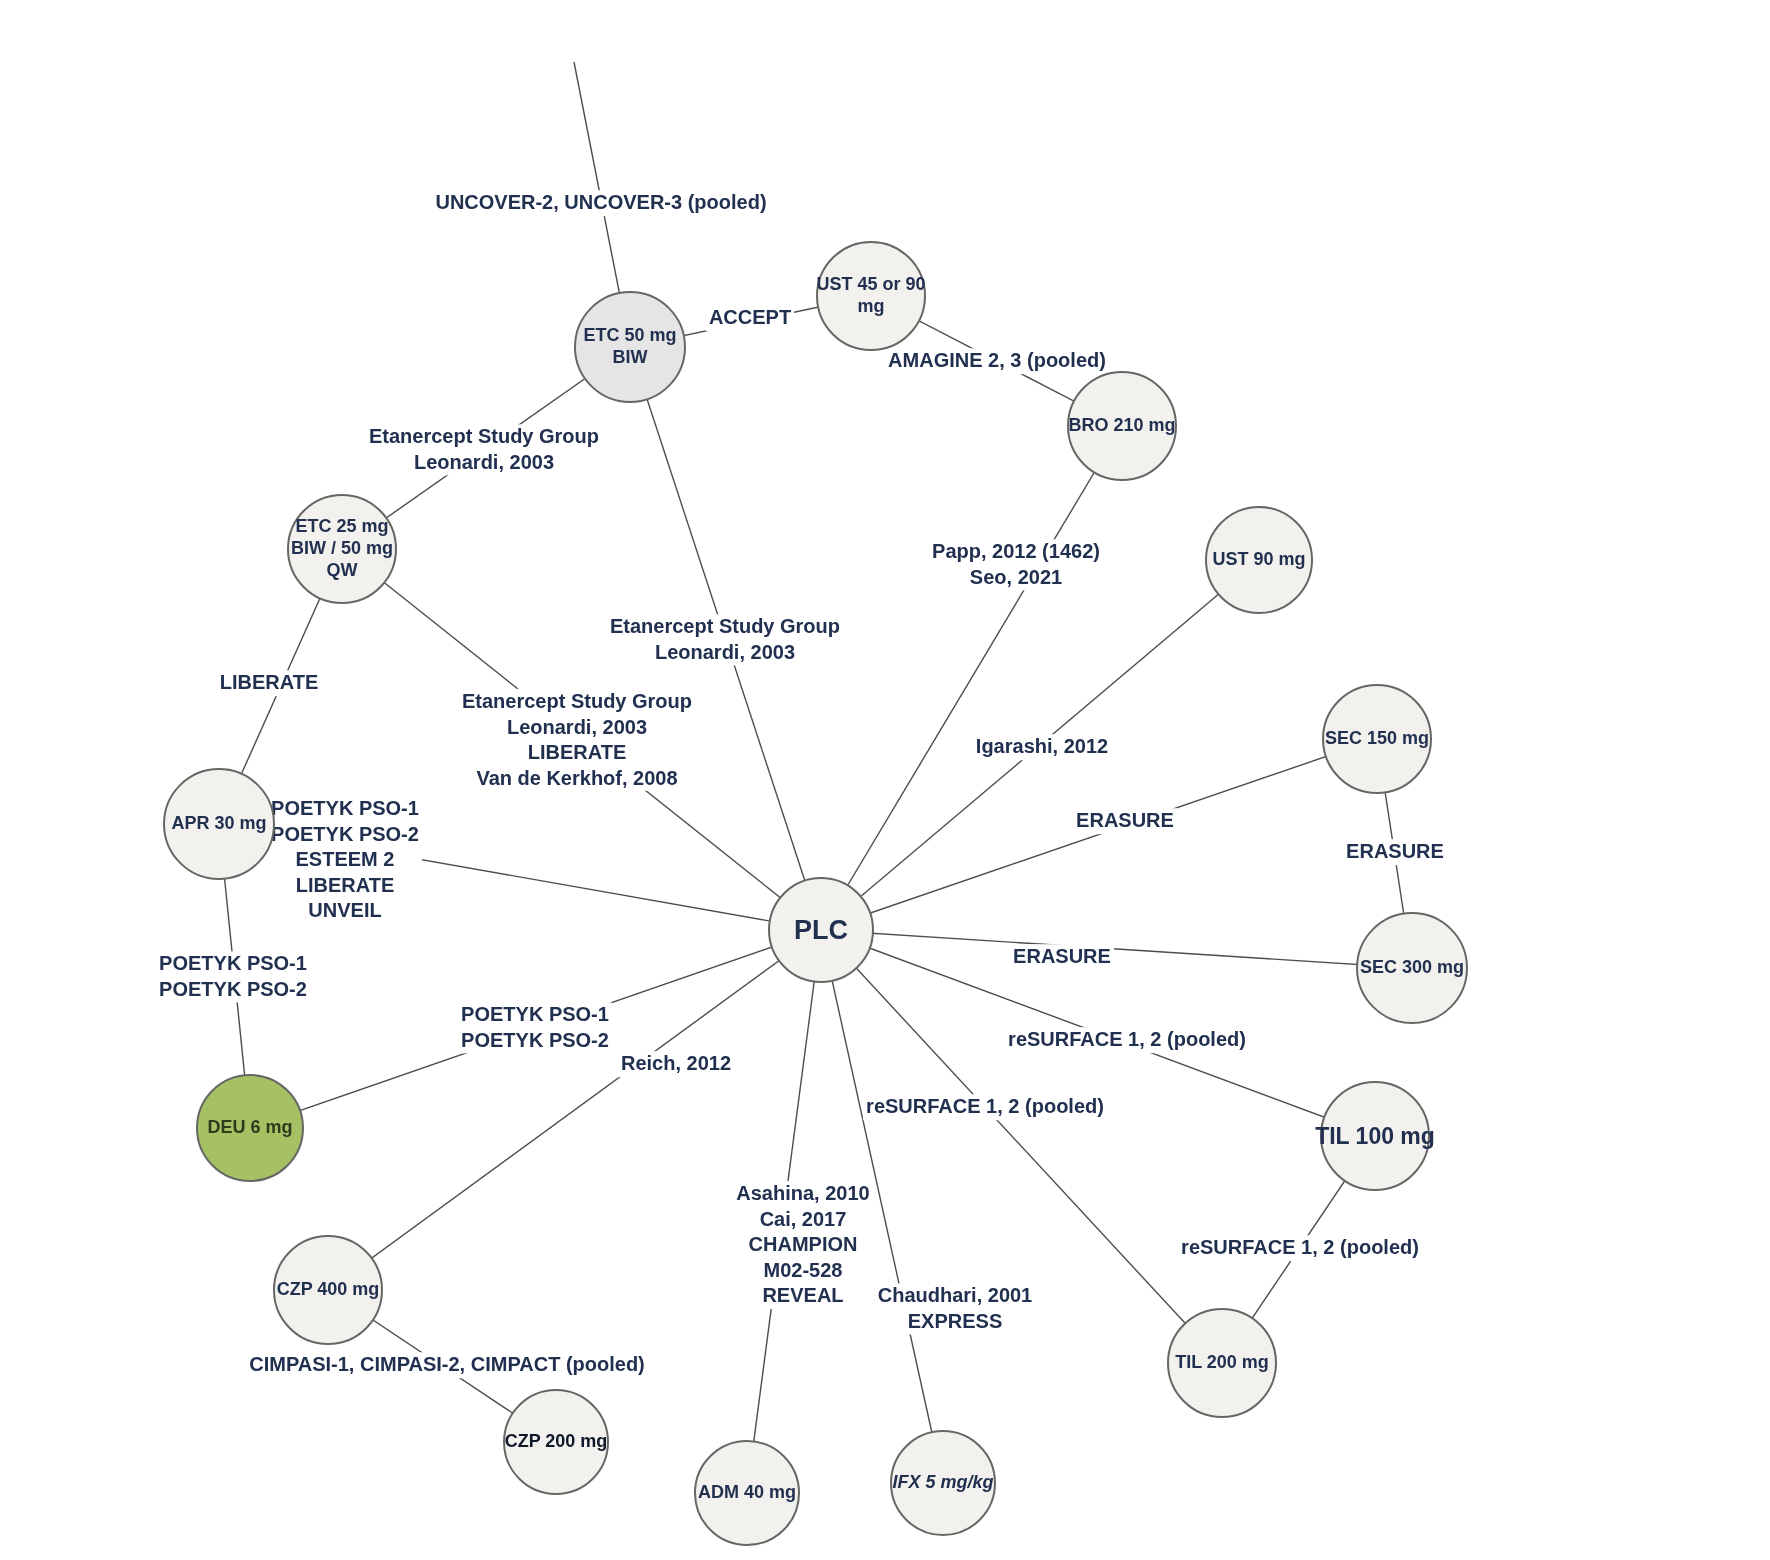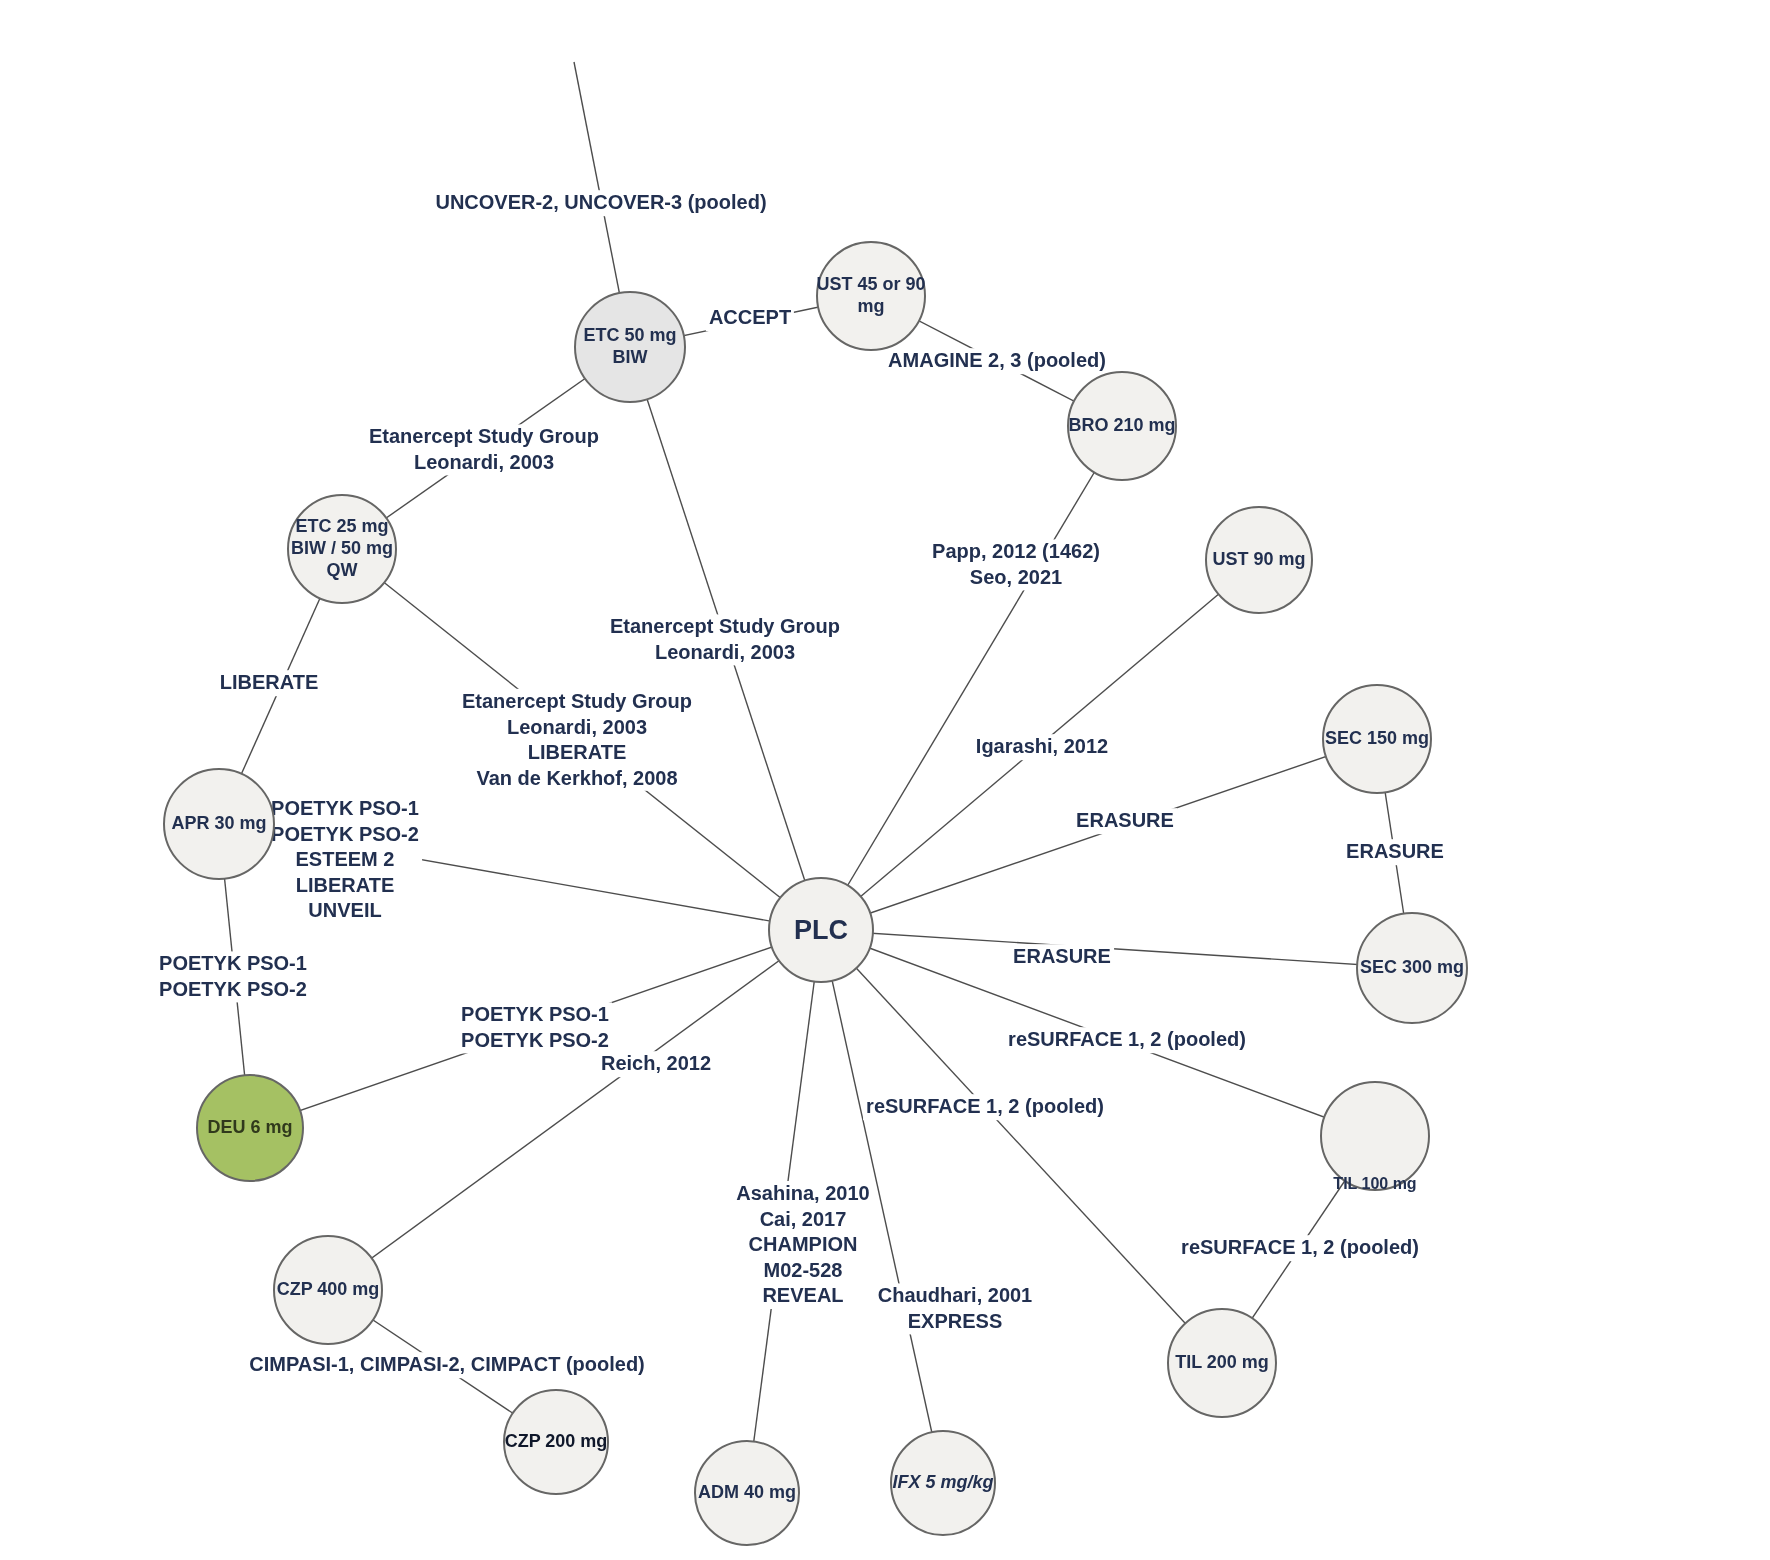--- a/index.html
+++ b/index.html
@@ -98,21 +98,21 @@
 POETYK PSO-2
 ESTEEM 2
 LIBERATE
 UNVEIL</div>
     <div class="edge-label" style="left: 1062px; top: 957px; color: rgb(34, 48, 80);">ERASURE</div>
     <div class="edge-label" style="left: 233px; top: 977px; color: rgb(34, 48, 80);">POETYK PSO-1
 POETYK PSO-2</div>
     <div class="edge-label" style="left: 535px; top: 1028px; color: rgb(34, 48, 80);">POETYK PSO-1
 POETYK PSO-2</div>
     <div class="edge-label" style="left: 1127px; top: 1040px; color: rgb(34, 48, 80);">reSURFACE 1, 2 (pooled)</div>
-    <div class="edge-label" style="left: 656px; top: 1064px; color: rgb(34, 48, 80); text-align: right;">Reich, 2012</div>
+    <div class="edge-label" style="left: 676px; top: 1064px; color: rgb(34, 48, 80); text-align: right;">Reich, 2012</div>
     <div class="edge-label" style="left: 985px; top: 1107px; color: rgb(34, 48, 80);">reSURFACE 1, 2 (pooled)</div>
     <div class="edge-label" style="left: 803px; top: 1245px; color: rgb(34, 48, 80);">Asahina, 2010
 Cai, 2017
 CHAMPION
 M02-528
 REVEAL</div>
     <div class="edge-label" style="left: 1300px; top: 1248px; color: rgb(34, 48, 80);">reSURFACE 1, 2 (pooled)</div>
     <div class="edge-label" style="left: 955px; top: 1309px; color: rgb(34, 48, 80);">Chaudhari, 2001
 EXPRESS</div>
     <div class="edge-label" style="left: 447px; top: 1365px; color: rgb(34, 48, 80);">CIMPASI-1, CIMPASI-2, CIMPACT (pooled)</div>
@@ -159,15 +159,15 @@
     <div class="node" style="left: 694px; top: 1440px; width: 106px; height: 106px; background: rgb(242, 241, 238); border-color: rgb(102, 102, 101);">
       <div class="node-label" style="font-size: 18px; color: rgb(34, 48, 80);">ADM 40 mg</div>
     </div>
     <div class="node" style="left: 890px; top: 1430px; width: 106px; height: 106px; background: rgb(242, 241, 238); border-color: rgb(102, 102, 101);">
       <div class="node-label" style="font-size: 18px; color: rgb(34, 48, 80); font-style: italic;">IFX 5 mg/kg</div>
     </div>
     <div class="node" style="left: 1167px; top: 1308px; width: 110px; height: 110px; background: rgb(242, 241, 238); border-color: rgb(102, 102, 101);">
       <div class="node-label" style="font-size: 18px; color: rgb(34, 48, 80);">TIL 200 mg</div>
     </div>
     <div class="node" style="left: 1320px; top: 1081px; width: 110px; height: 110px; background: rgb(242, 241, 238); border-color: rgb(102, 102, 101);">
-      <div class="node-label" style="font-size: 16px; color: rgb(34, 48, 80); margin-top: 48px;">TIL 100 mg</div>
+      <div class="node-label" style="font-size: 23px; color: rgb(34, 48, 80);">TIL 100 mg</div>
     </div>
   </div>
 
 </body></html>

